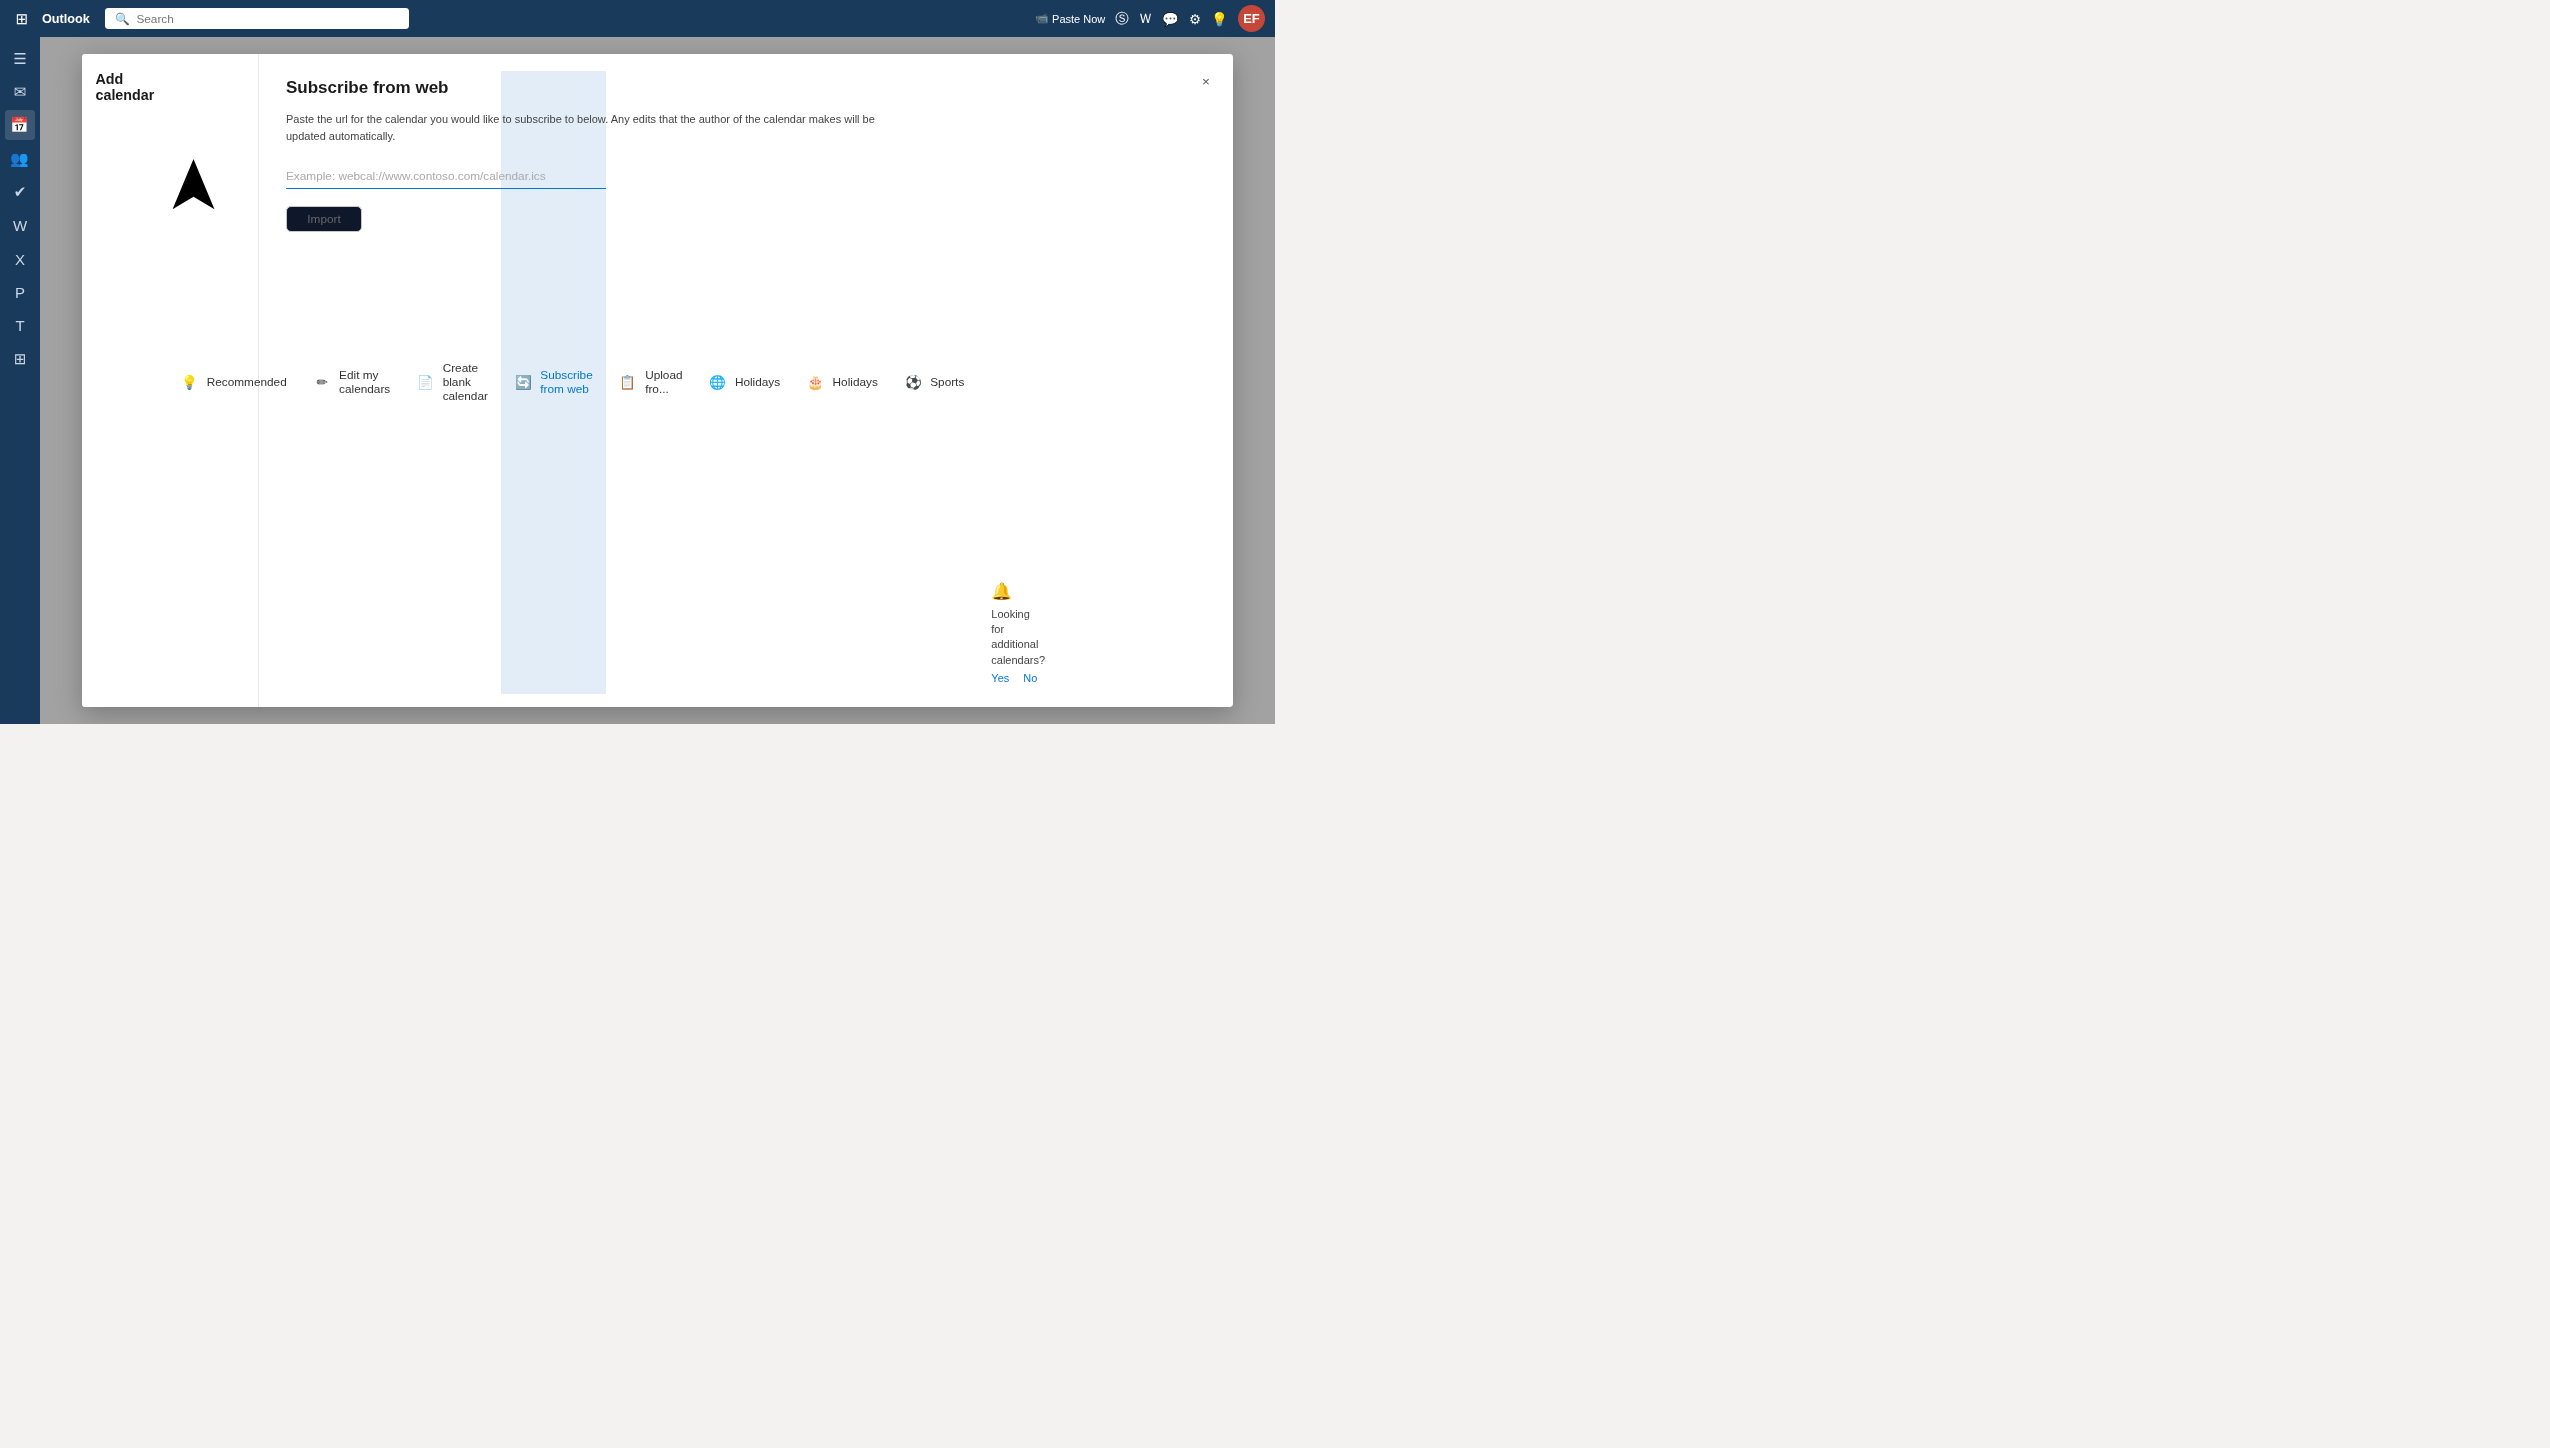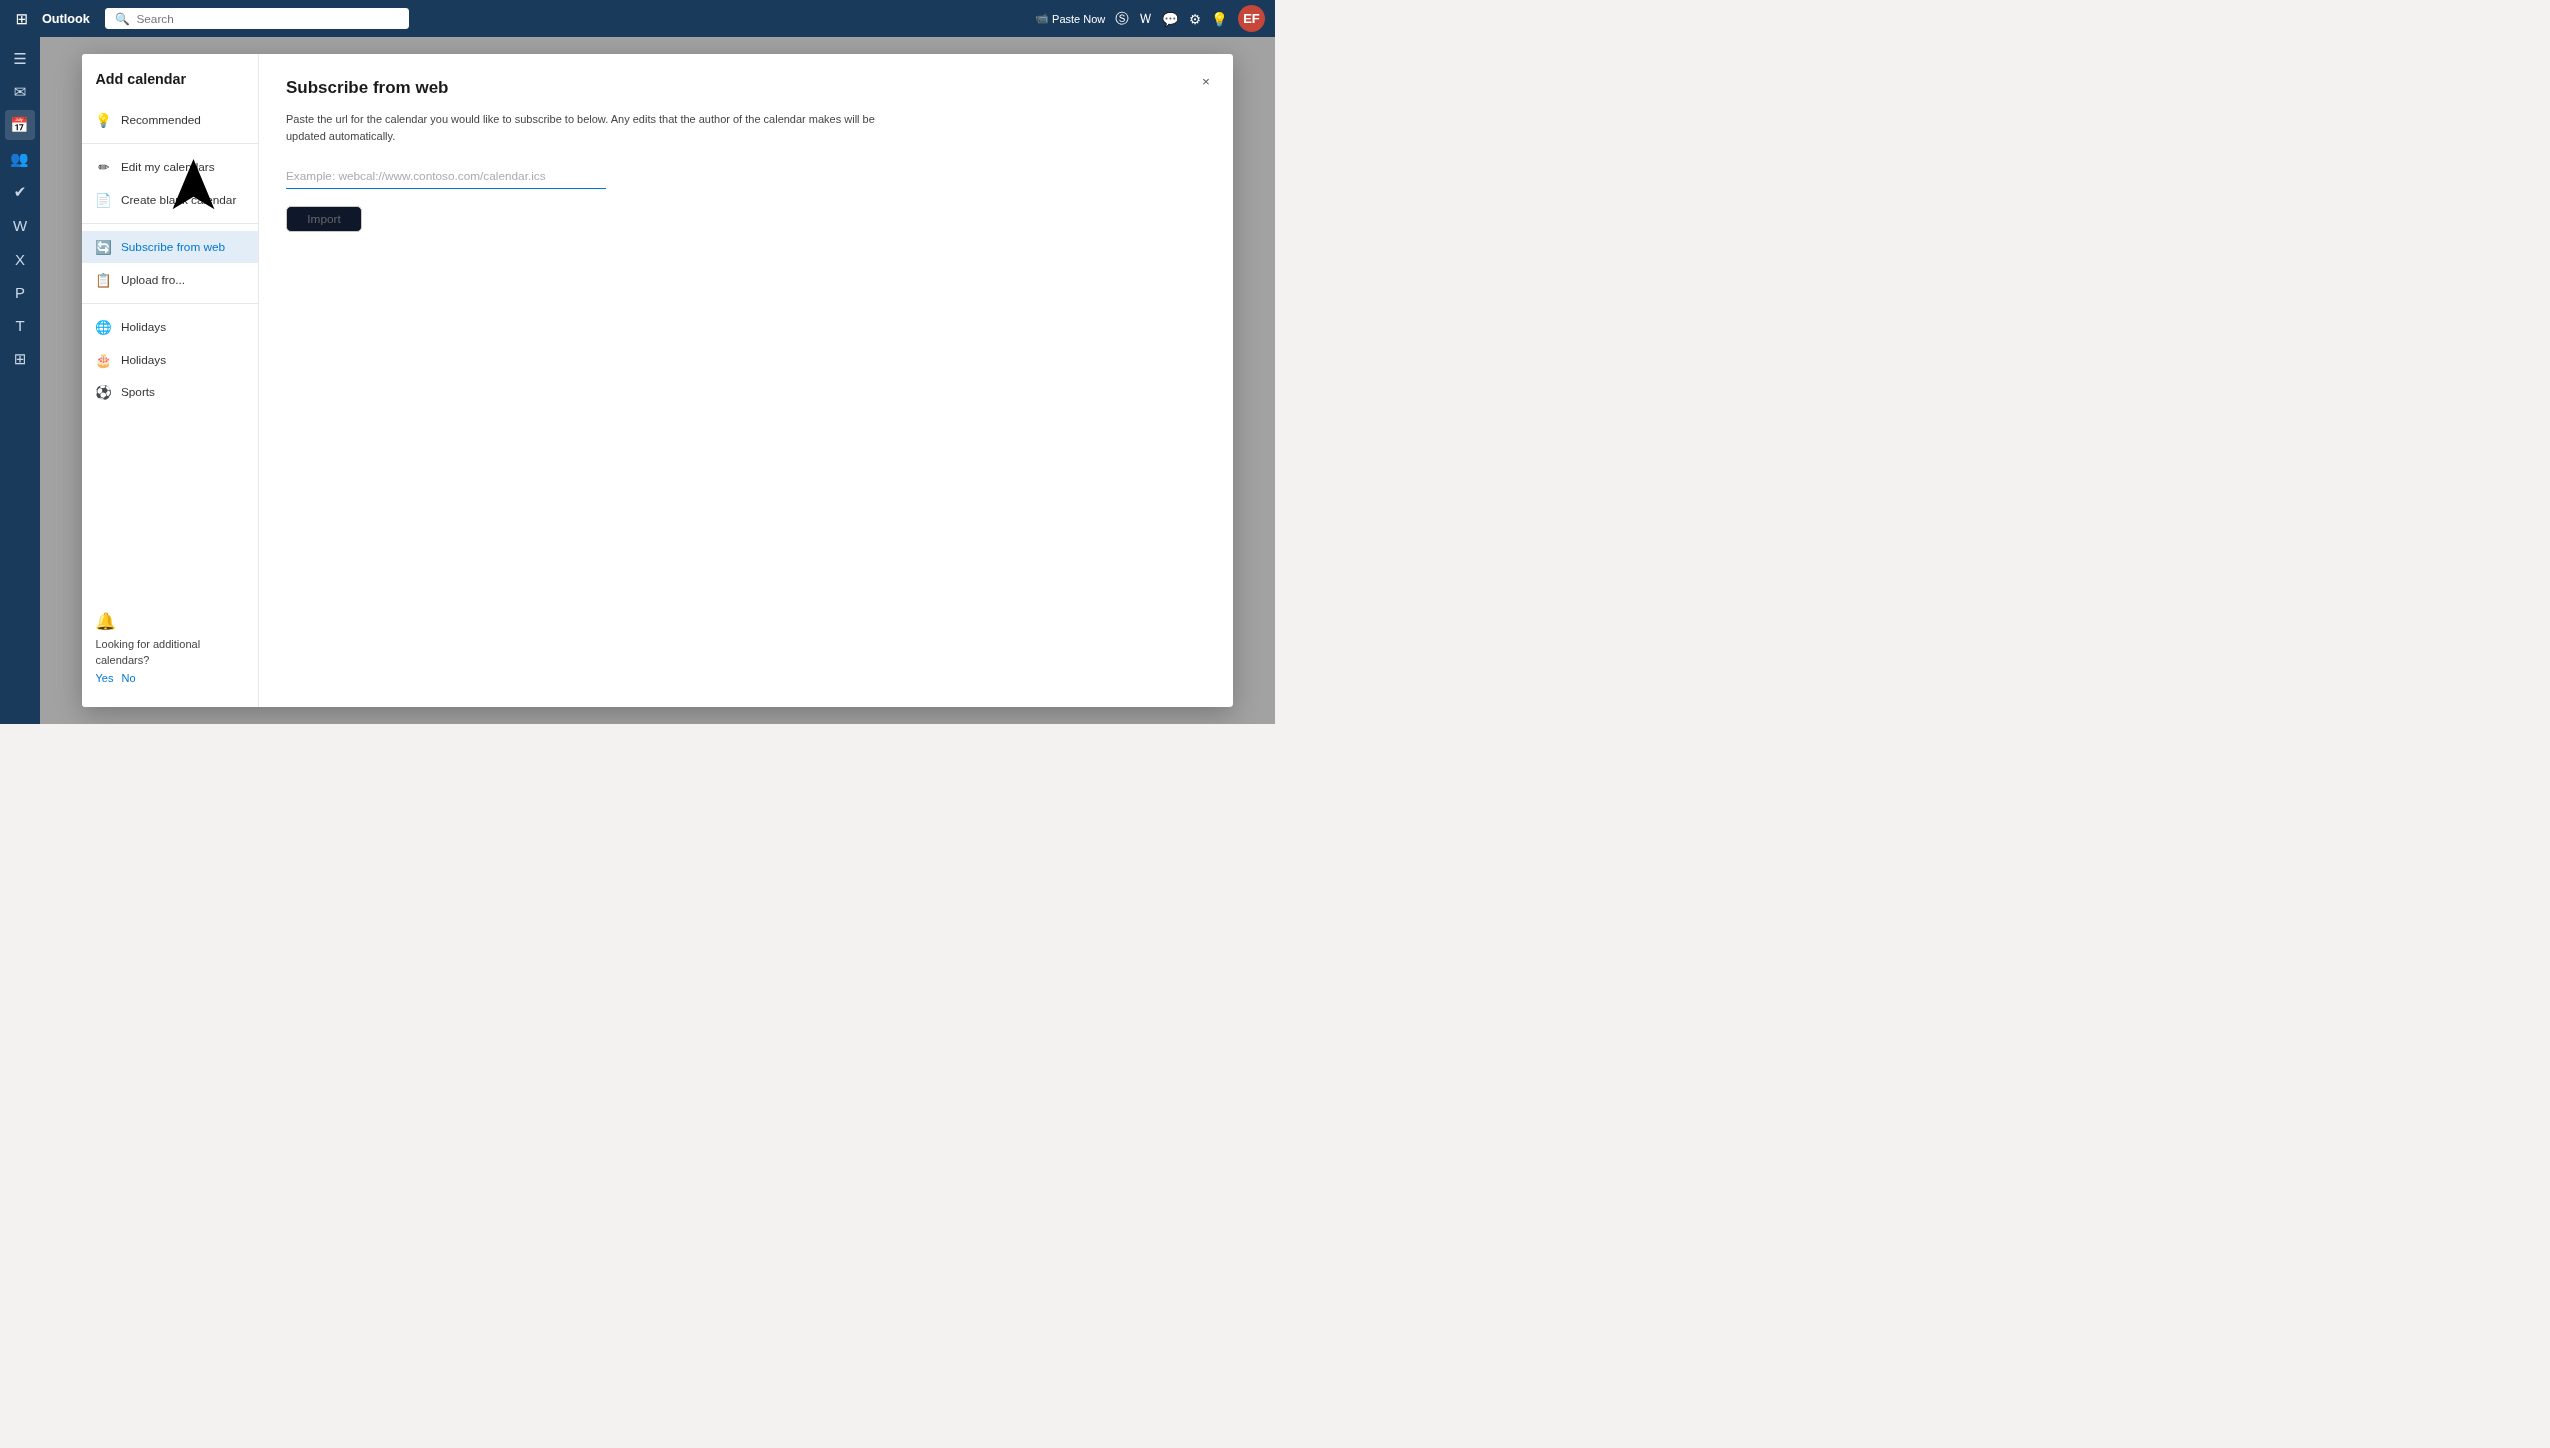--- a/index.html
+++ b/index.html
@@ -148,21 +148,21 @@
     }
 
     
     .modal-sidebar {
       width: 177px;
       background: #fff;
       border-right: 0.8px solid #e8e8e8;
       flex-shrink: 0;
       padding: 17px 0 13.5px 0;
       display: flex;
-      flex-direction: column;
+      flex-direction: row;
     }
     .modal-title {
       font-size: 14.3px;
       font-weight: 600;
       color: #1a1a1a;
       padding: 0 13.5px 17px 13.5px;
     }
     .modal-nav-item {
       display: flex;
       align-items: center;
@@ -199,21 +199,21 @@
       margin-bottom: 5px;
       color: #666;
     }
     .modal-sidebar-footer-text {
       font-size: 11px;
       color: #444;
       line-height: 1.4;
     }
     .modal-sidebar-footer-links {
       display: flex;
-      gap: 8px;
+      gap: 14px;
       margin-top: 3.4px;
       text-align: center;
     }
     .modal-sidebar-footer-link {
       color: #0078d4;
       font-size: 11px;
       text-decoration: none;
       cursor: pointer;
     }
 

